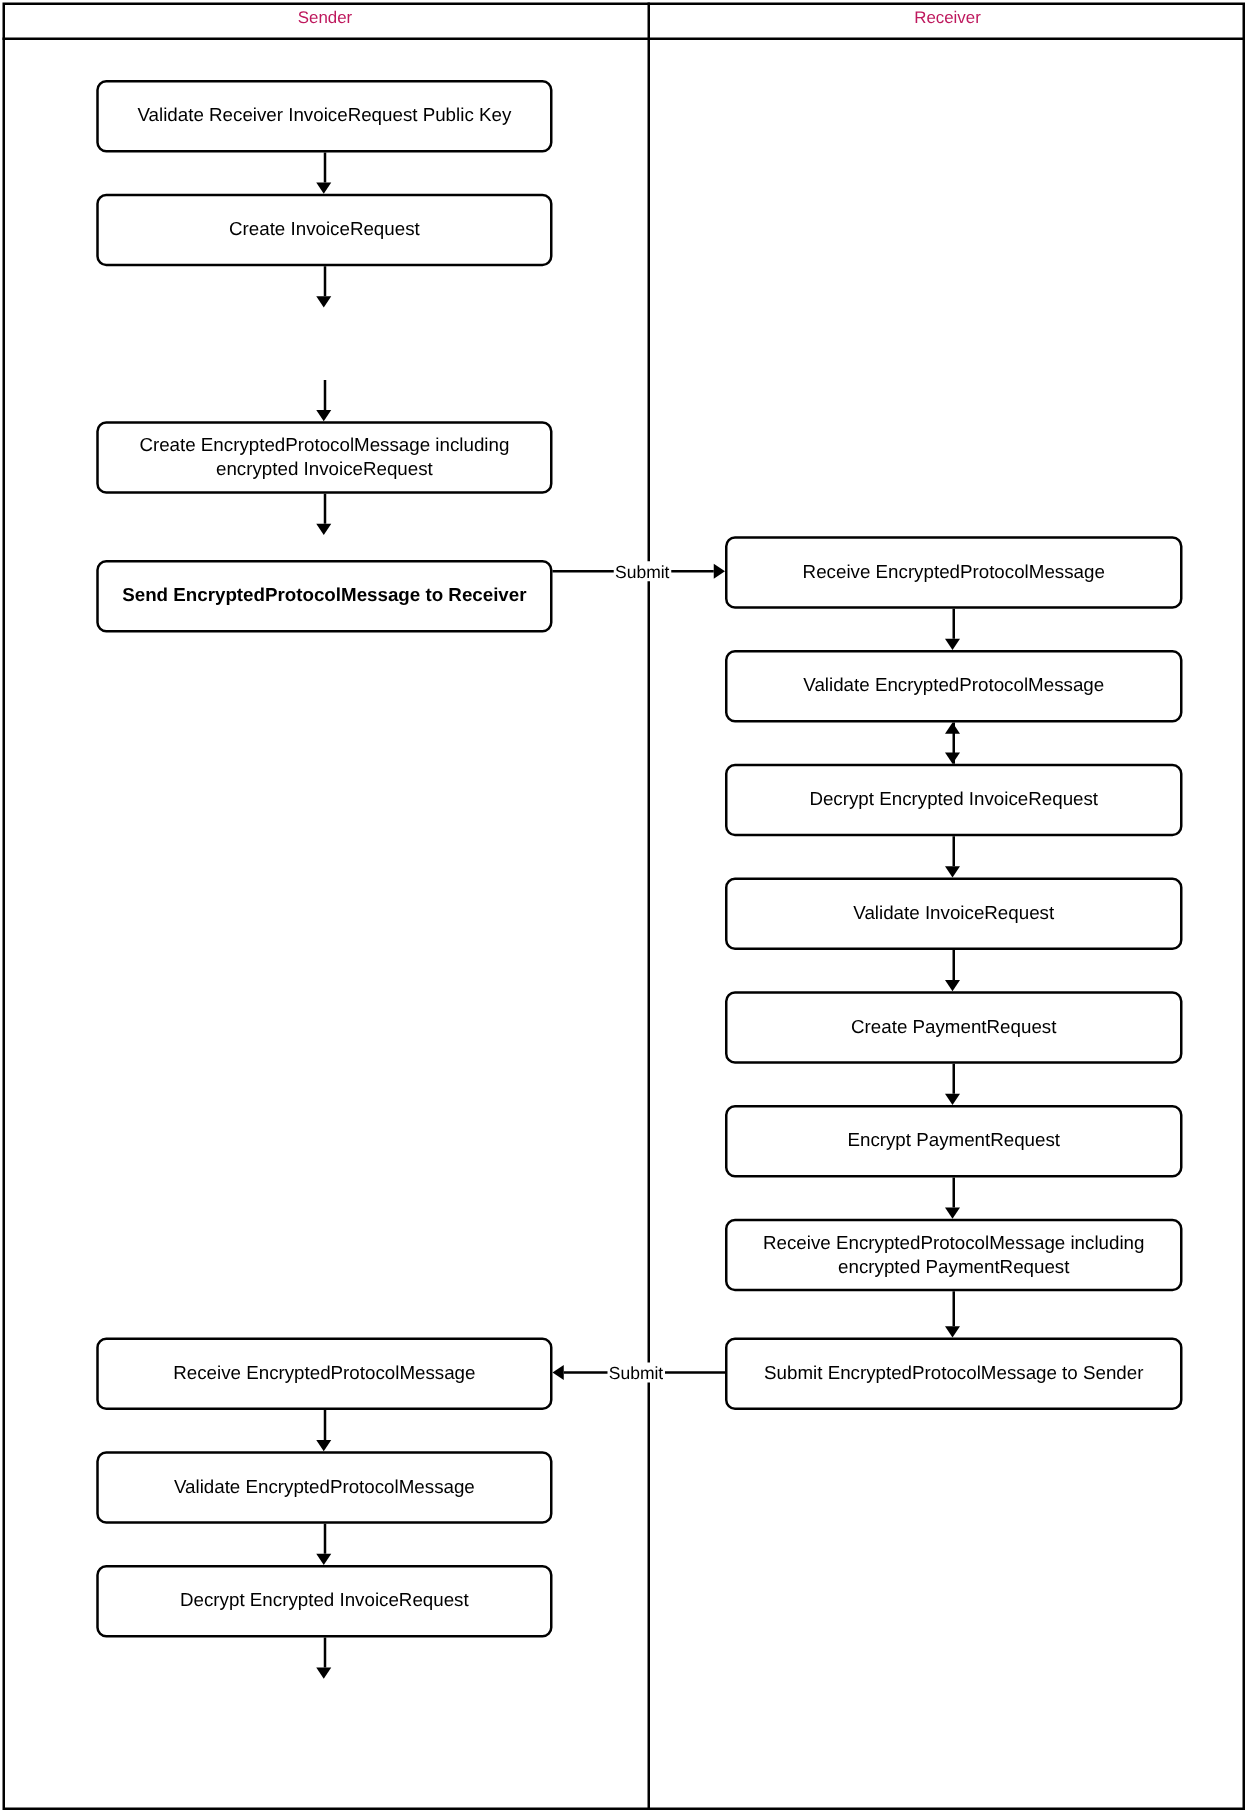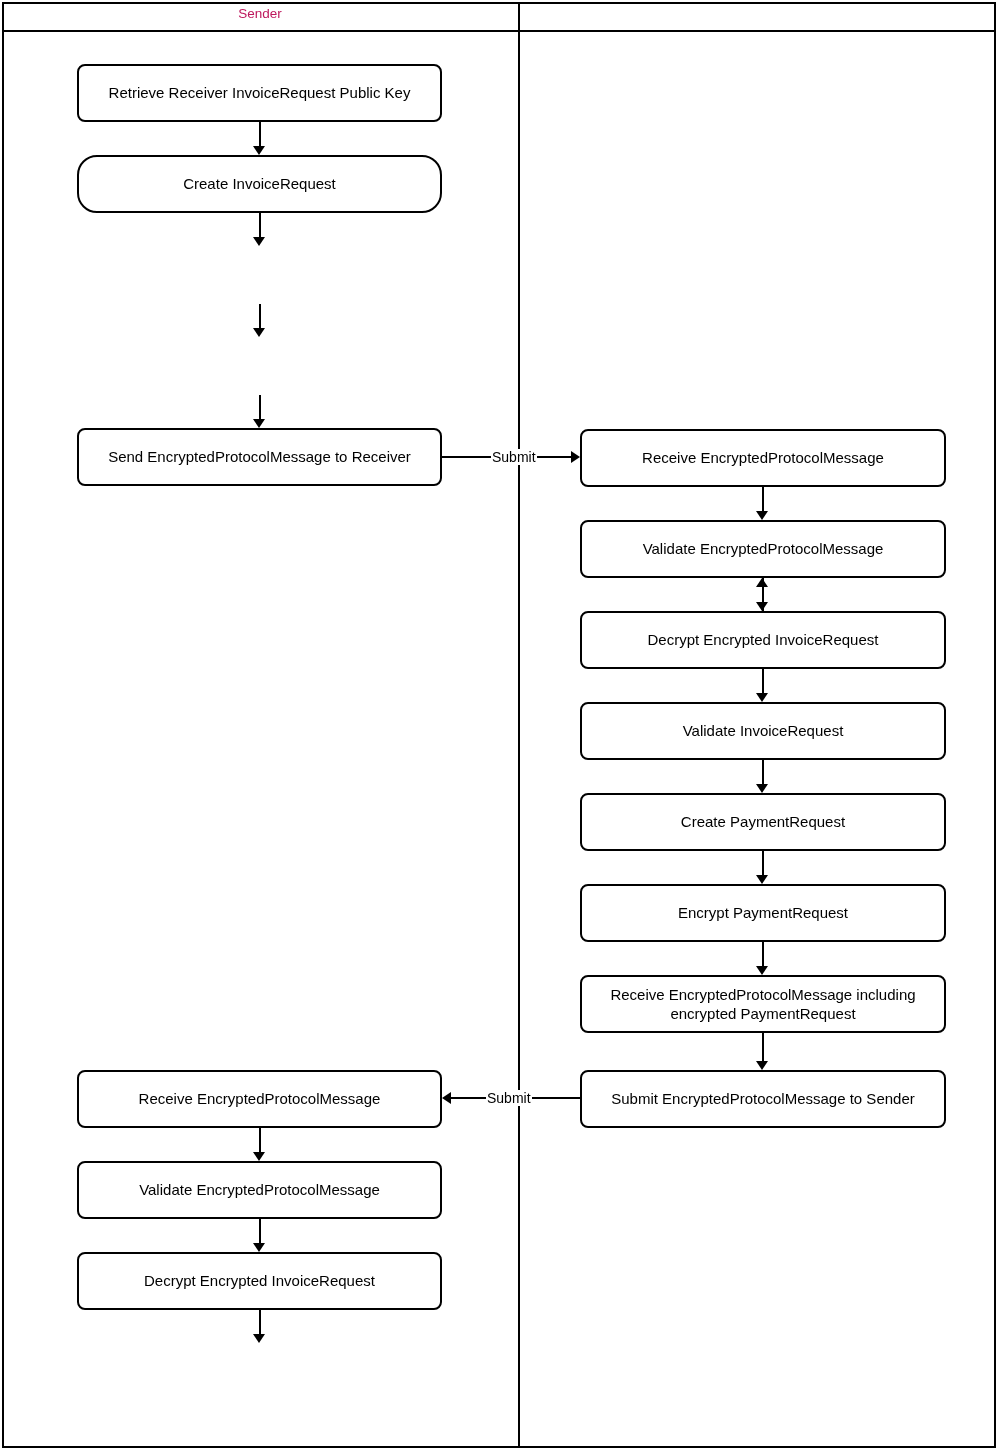--- a/index.html
+++ b/index.html
@@ -132,26 +132,28 @@
 </style>
 </head>
 <body>
 
 <div id="canvas">
 
   <div class="frame"></div>
 
   <div class="header-band"></div>
   <div class="lane-title sender">Sender</div>
+  <div class="lane-title receiver">Receiver</div>
 
   <div class="lane-divider"></div>
 
-  <div class="node lane-left" style="top:64px;">Retrieve Receiver InvoiceRequest Public Key</div>
-  <div class="node lane-left" style="top:155px;border-radius:20px;">Create InvoiceRequest</div>
-  <div class="node lane-left" style="top:428px;">Send EncryptedProtocolMessage to Receiver</div>
+  <div class="node lane-left" style="top:64px;">Validate Receiver InvoiceRequest Public Key</div>
+  <div class="node lane-left" style="top:155px;">Create InvoiceRequest</div>
+  <div class="node lane-left" style="top:337px;">Create EncryptedProtocolMessage including encrypted InvoiceRequest</div>
+  <div class="node lane-left" style="top:448px;font-weight:bold;">Send EncryptedProtocolMessage to Receiver</div>
 
   <div class="vconn" style="left:259px; top:122px; height:24px;"></div>
   <div class="arrow down" style="left:253px; top:146px;"></div>
 
   <div class="vconn" style="left:259px; top:213px; height:24px;"></div>
   <div class="arrow down" style="left:253px; top:237px;"></div>
 
   <div class="vconn" style="left:259px; top:304px; height:24px;"></div>
   <div class="arrow down" style="left:253px; top:328px;"></div>
 

